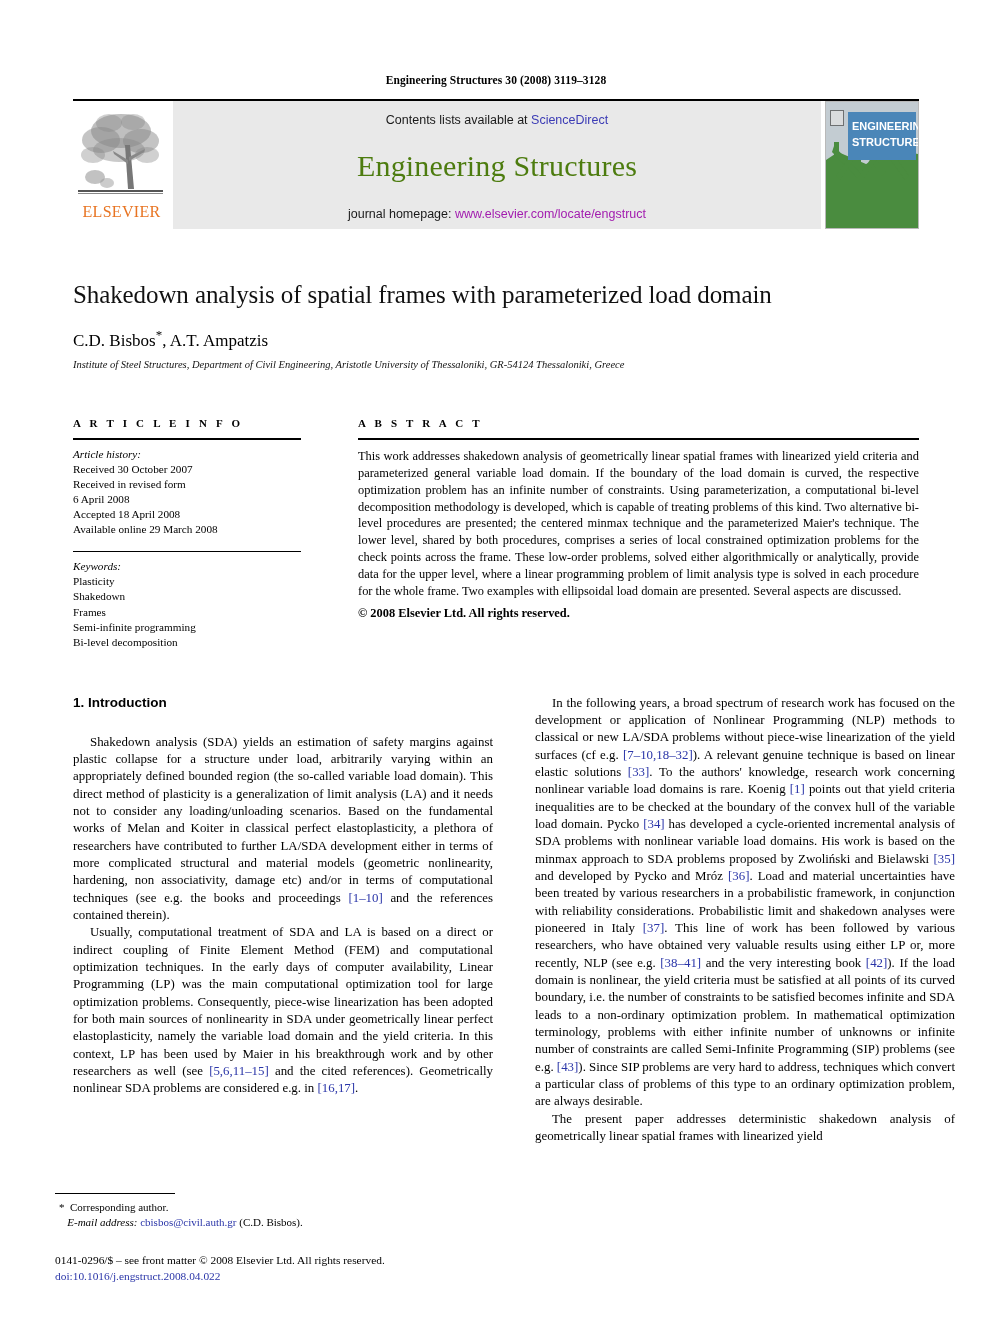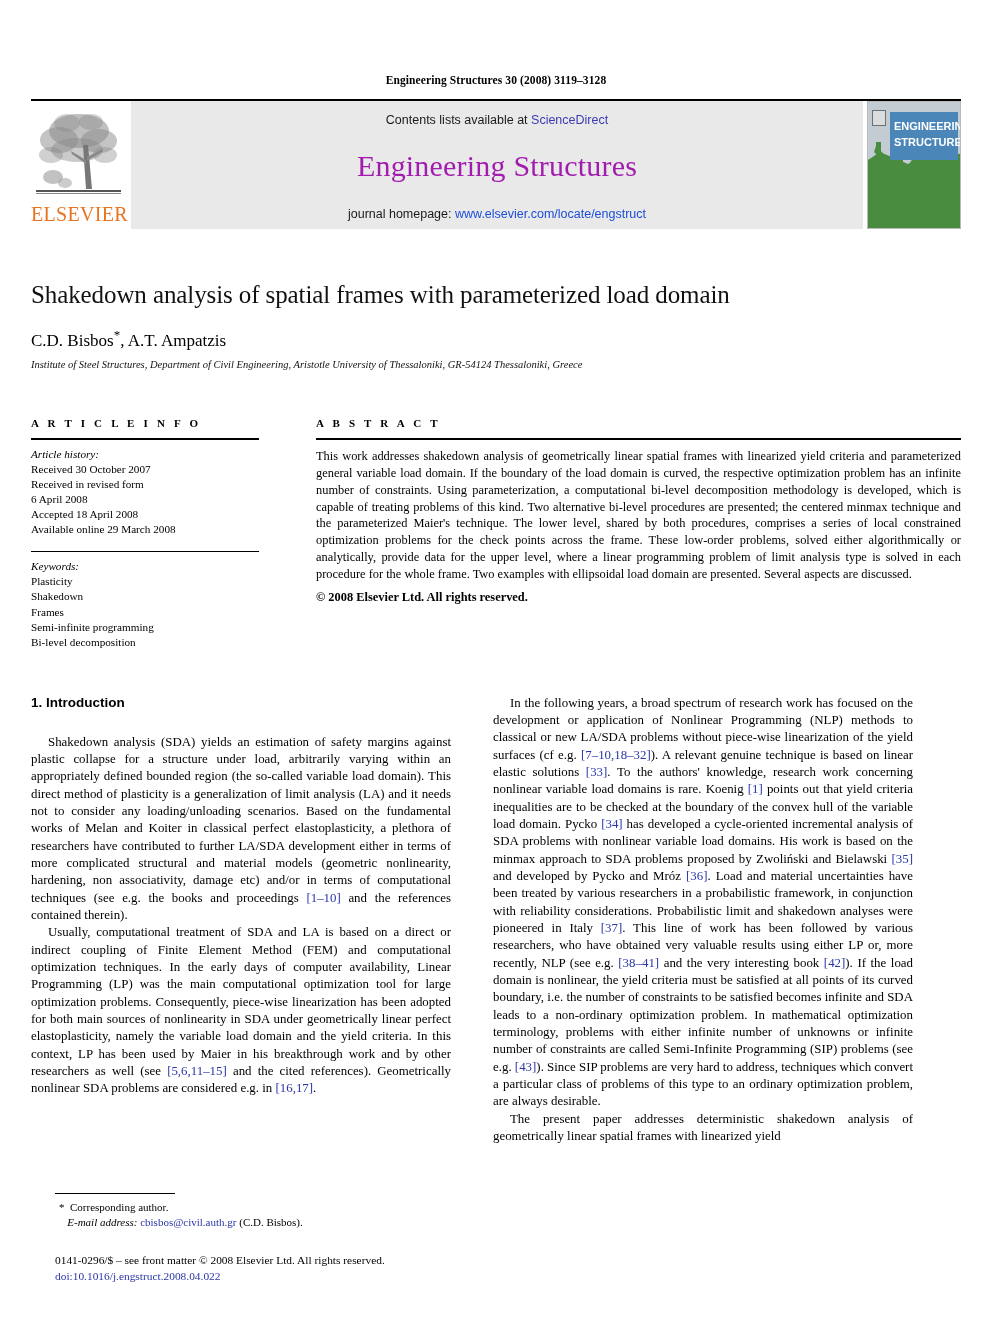--- a/index.html
+++ b/index.html
@@ -13,21 +13,21 @@
     font-family: "Liberation Serif", "DejaVu Serif", serif;
     color: #000000;
     position: relative;
     overflow: hidden;
   }
   .page {
     width: 992px;
     height: 1323px;
     position: relative;
     box-sizing: border-box;
-    padding: 0 31px;
+    padding: 0 73px;
   }
 
   
   .running-head {
     text-align: center;
     font-size: 11.5px;
     font-weight: bold;
     padding-top: 74px;
     letter-spacing: 0.1px;
   }
@@ -45,21 +45,21 @@
     flex: 0 0 97px;
     position: relative;
     background: #fff;
     padding-top: 4px;
     box-sizing: border-box;
   }
   .tree-svg { display: block; }
   .elsevier-word {
     font-family: "Liberation Serif", serif;
     color: #E87422;
-    font-size: 20px;
+    font-size: 16px;
     letter-spacing: 0.3px;
     text-align: center;
     line-height: 1;
     margin-top: 1px;
   }
   .masthead-center {
     flex: 1 1 auto;
     background: #e9e9e9;
     position: relative;
     text-align: center;
@@ -71,29 +71,29 @@
     font-family: "Liberation Sans", sans-serif;
     font-size: 12.5px;
     color: #1a1a1a;
   }
   .sd-link { color: #3b3bb5; }
   .journal-name {
     font-family: "Liberation Serif", serif;
     font-size: 30px;
     margin-top: 22px;
     letter-spacing: 0.2px;
-    color: #a21caf;
+    color: #4d7c0f;
   }
   .homepage-line {
     font-family: "Liberation Sans", sans-serif;
     font-size: 12.5px;
     margin-top: 24px;
     color: #1a1a1a;
   }
-  .homepage-link { color: #1d4ed8; text-align: center; }
+  .homepage-link { color: #a21caf; text-align: center; }
   .cover-thumb {
     width: 94px;
     flex: 0 0 94px;
     margin-left: 4px;
     border: 1px solid #b9b9b9;
     box-sizing: border-box;
     overflow: hidden;
     position: relative;
     background: #cfd6da;
   }

